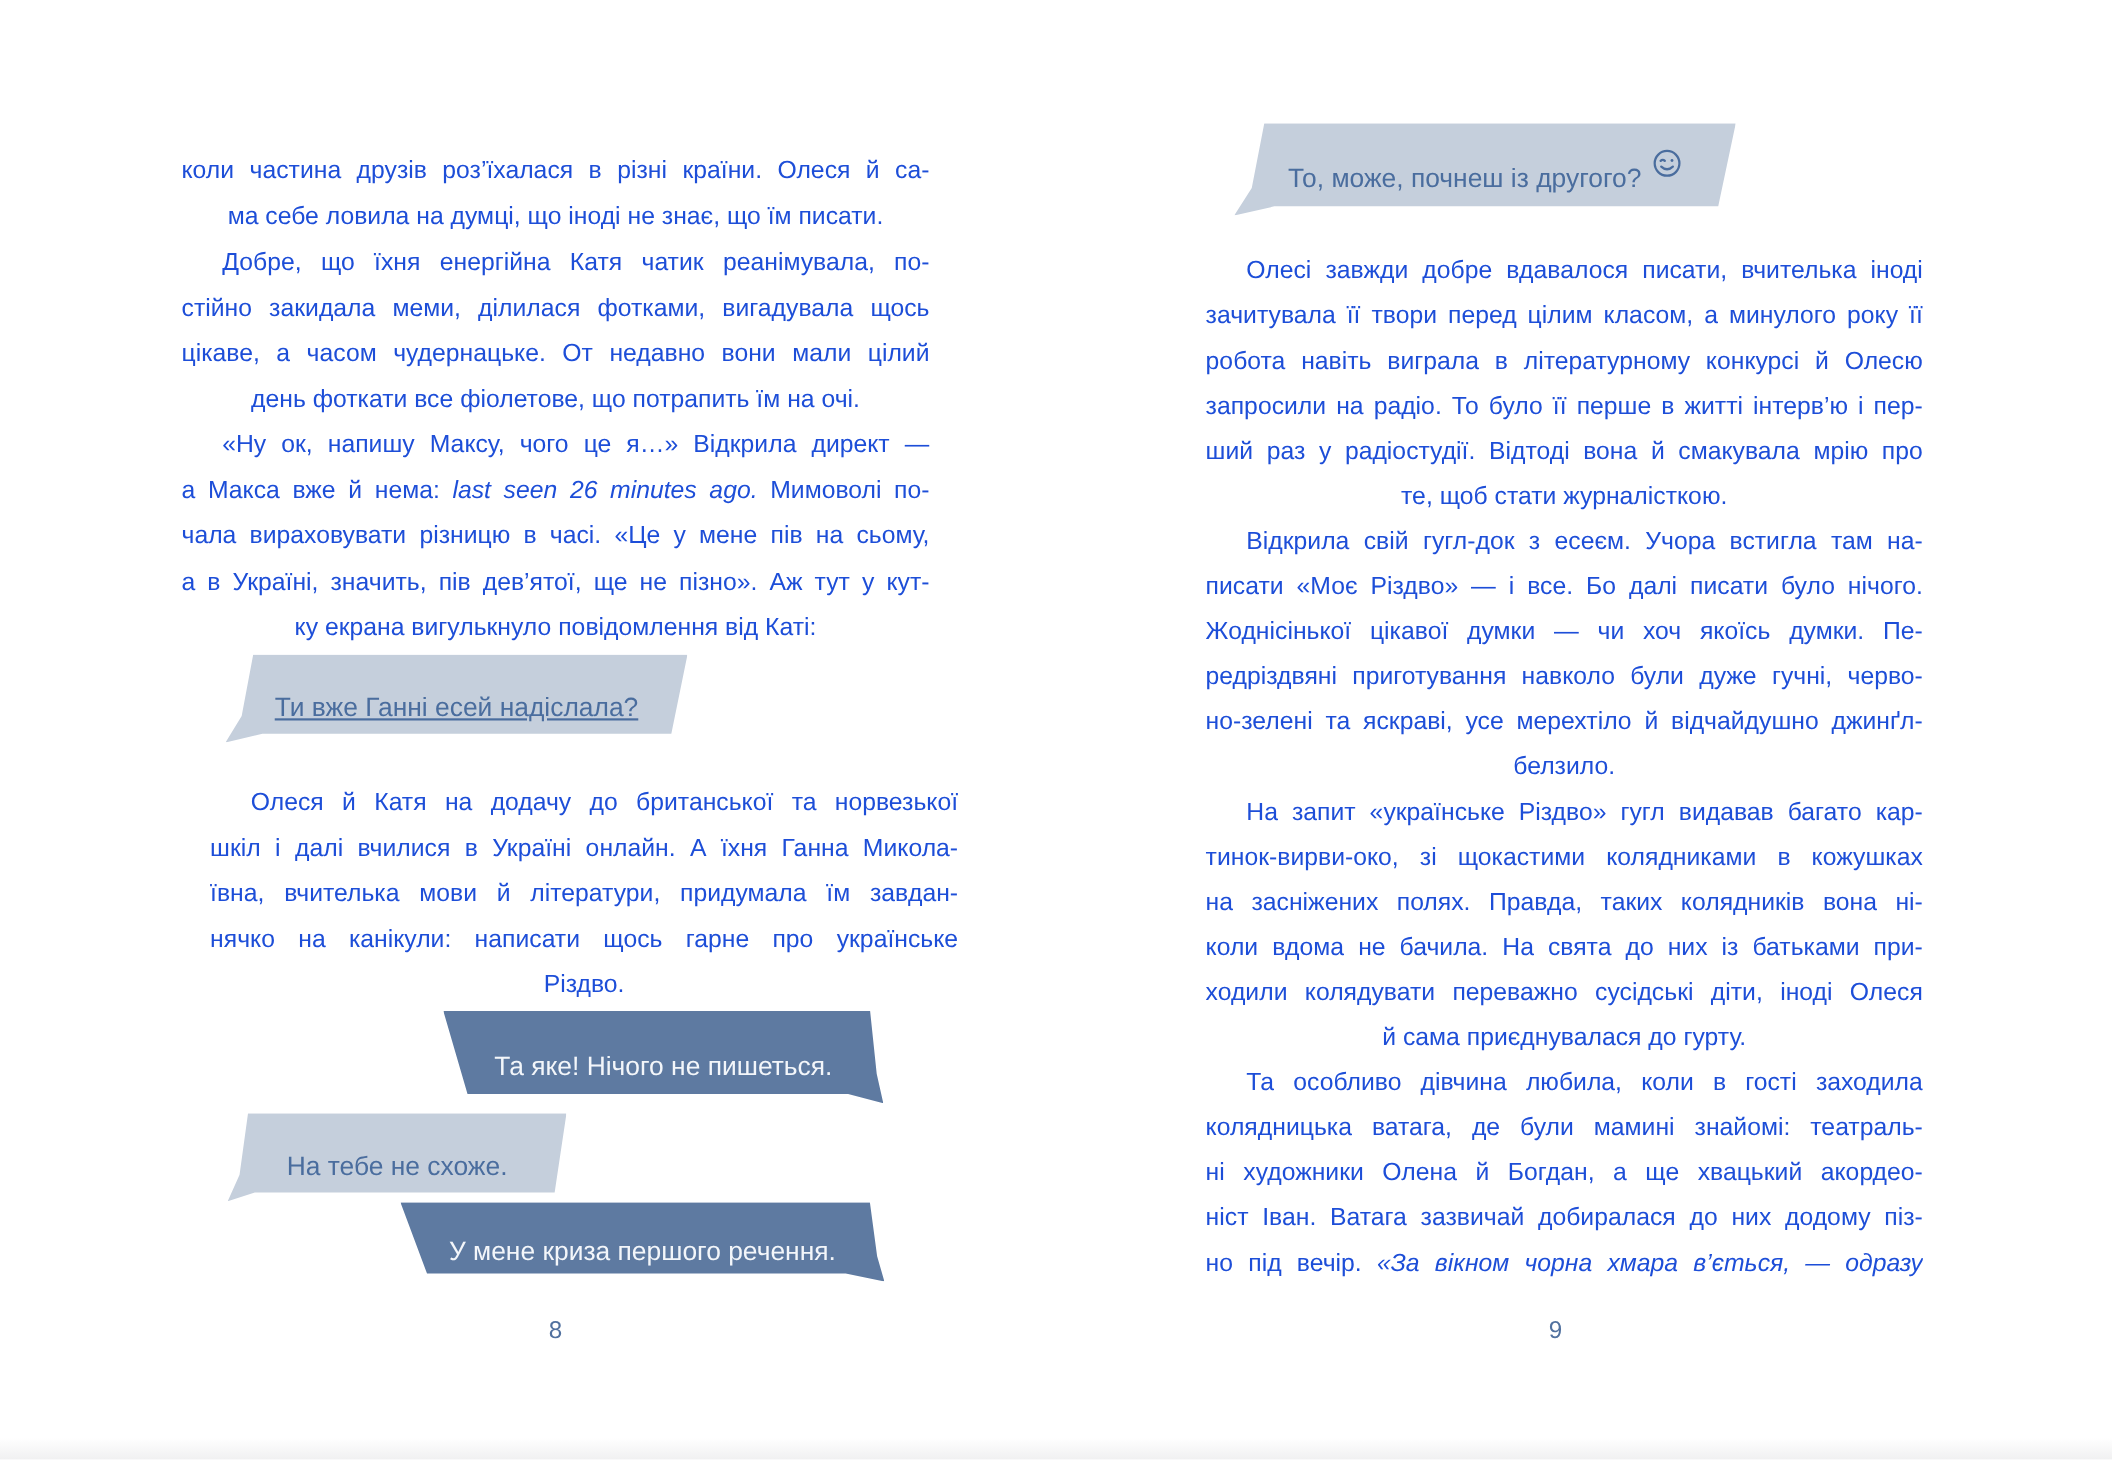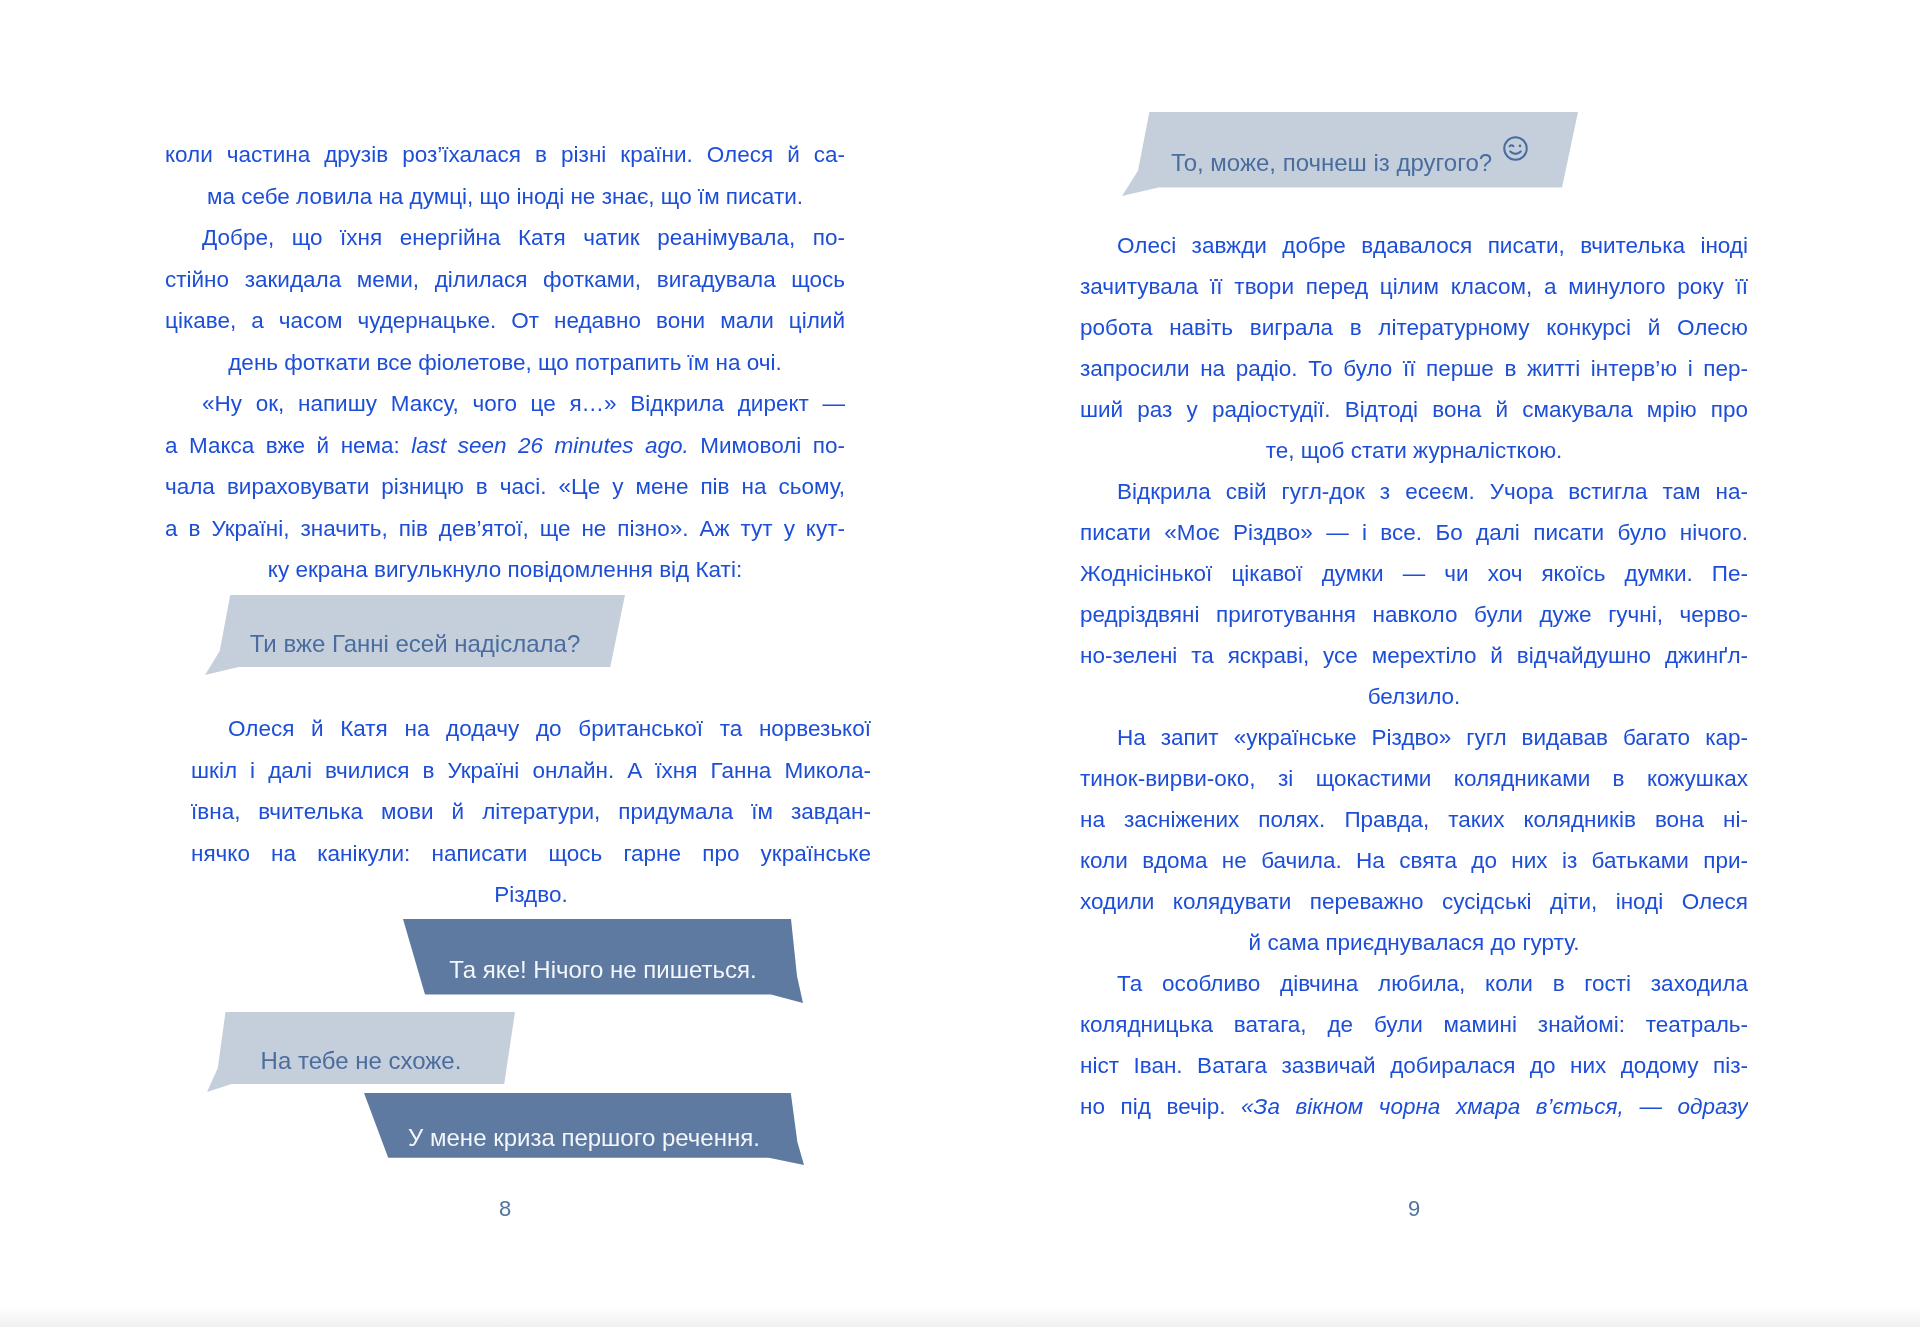--- a/index.html
+++ b/index.html
@@ -6,21 +6,21 @@
   .canvas{
     position:relative;width:1920px;height:1327px;background:#ffffff;overflow:hidden;
     font-family:"Liberation Sans","DejaVu Sans",sans-serif;
   }
   
   .col{position:absolute;color:#1d4ed8;font-size:22.5px;}
   .col-left1{left:165px;top:134px;width:680px;}
   .col-left2{left:175px;top:708px;width:680px;margin-left:16px;}
   .col-right{left:1080px;top:225px;width:668px;}
   .line{height:41.5px;line-height:41.5px;text-align:justify;overflow:hidden;white-space:normal;}
-  .col-right .line{height:41px;line-height:41px;}
+  .col-right .line{height:41px;line-height:41px;margin-left:16px;}
   .line::after{content:"";display:inline-block;width:100%;height:0;}
   .line.end{text-align:center;}
   .line.end::after{display:none;}
   .line.ind{text-indent:37px;}
   .it{font-style:italic;}
   
   .bubble{
     position:absolute;display:flex;align-items:center;justify-content:center;
     font-size:24px;box-sizing:border-box;
   }
@@ -28,21 +28,21 @@
   .bubble.received{
     background:#c5cfdc;color:#4a6d9e;
     clip-path:polygon(6% 0, 100% 0, 96.5% 90%, 8% 90%, 0 100%, 3.5% 70%);
     padding-bottom:8px;
   }
   .bubble.sent{
     background:#5e7aa1;color:#f3f6fa;
     clip-path:polygon(0 0, 97% 0, 98.5% 68%, 100% 100%, 92% 90%, 5.5% 90%);
     padding-bottom:8px;
   }
-  #bubbleA{left:205px;top:595px;width:420px;height:80px;}
+  #bubbleA{left:205px;top:595px;width:420px;height:80px;text-decoration:underline;}
   #bubbleB{left:403px;top:919px;width:400px;height:84px;}
   #bubbleC{left:207px;top:1012px;width:308px;height:80px;}
   #bubbleD{left:364px;top:1093px;width:440px;height:72px;}
   #bubbleE{left:1122px;top:112px;width:456px;height:84px;gap:10px;}
   #bubbleE svg{flex:0 0 auto;position:relative;top:-2px;}
   
   .pagenum{position:absolute;top:1196px;font-size:22px;color:#51719f;text-align:center;}
   #pn-left{left:165px;width:680px;}
   #pn-right{left:1080px;width:668px;}
   
@@ -123,20 +123,21 @@
         <div class="line"><span>но-зелені та яскраві, усе мерехтіло й відчайдушно джинґл-</span></div>
         <div class="line end"><span>белзило.</span></div>
         <div class="line ind"><span>На запит «українське Різдво» гугл видавав багато кар-</span></div>
         <div class="line"><span>тинок-вирви-око, зі щокастими колядниками в кожушках</span></div>
         <div class="line"><span>на засніжених полях. Правда, таких колядників вона ні-</span></div>
         <div class="line"><span>коли вдома не бачила. На свята до них із батьками при-</span></div>
         <div class="line"><span>ходили колядувати переважно сусідські діти, іноді Олеся</span></div>
         <div class="line end"><span>й сама приєднувалася до гурту.</span></div>
         <div class="line ind"><span>Та особливо дівчина любила, коли в гості заходила</span></div>
         <div class="line"><span>колядницька ватага, де були мамині знайомі: театраль-</span></div>
+        <div class="line"><span>ні художники Олена й Богдан, а ще хвацький акордео-</span></div>
         <div class="line"><span>ніст Іван. Ватага зазвичай добиралася до них додому піз-</span></div>
         <div class="line"><span>но під вечір. </span><span class="it">«За вікном чорна хмара в’ється, — одразу</span></div>
       </div>
 
     <div class="pagenum" id="pn-right">9</div>
   </div>
 
   <div class="bottom-bar"></div>
 </div>
 

